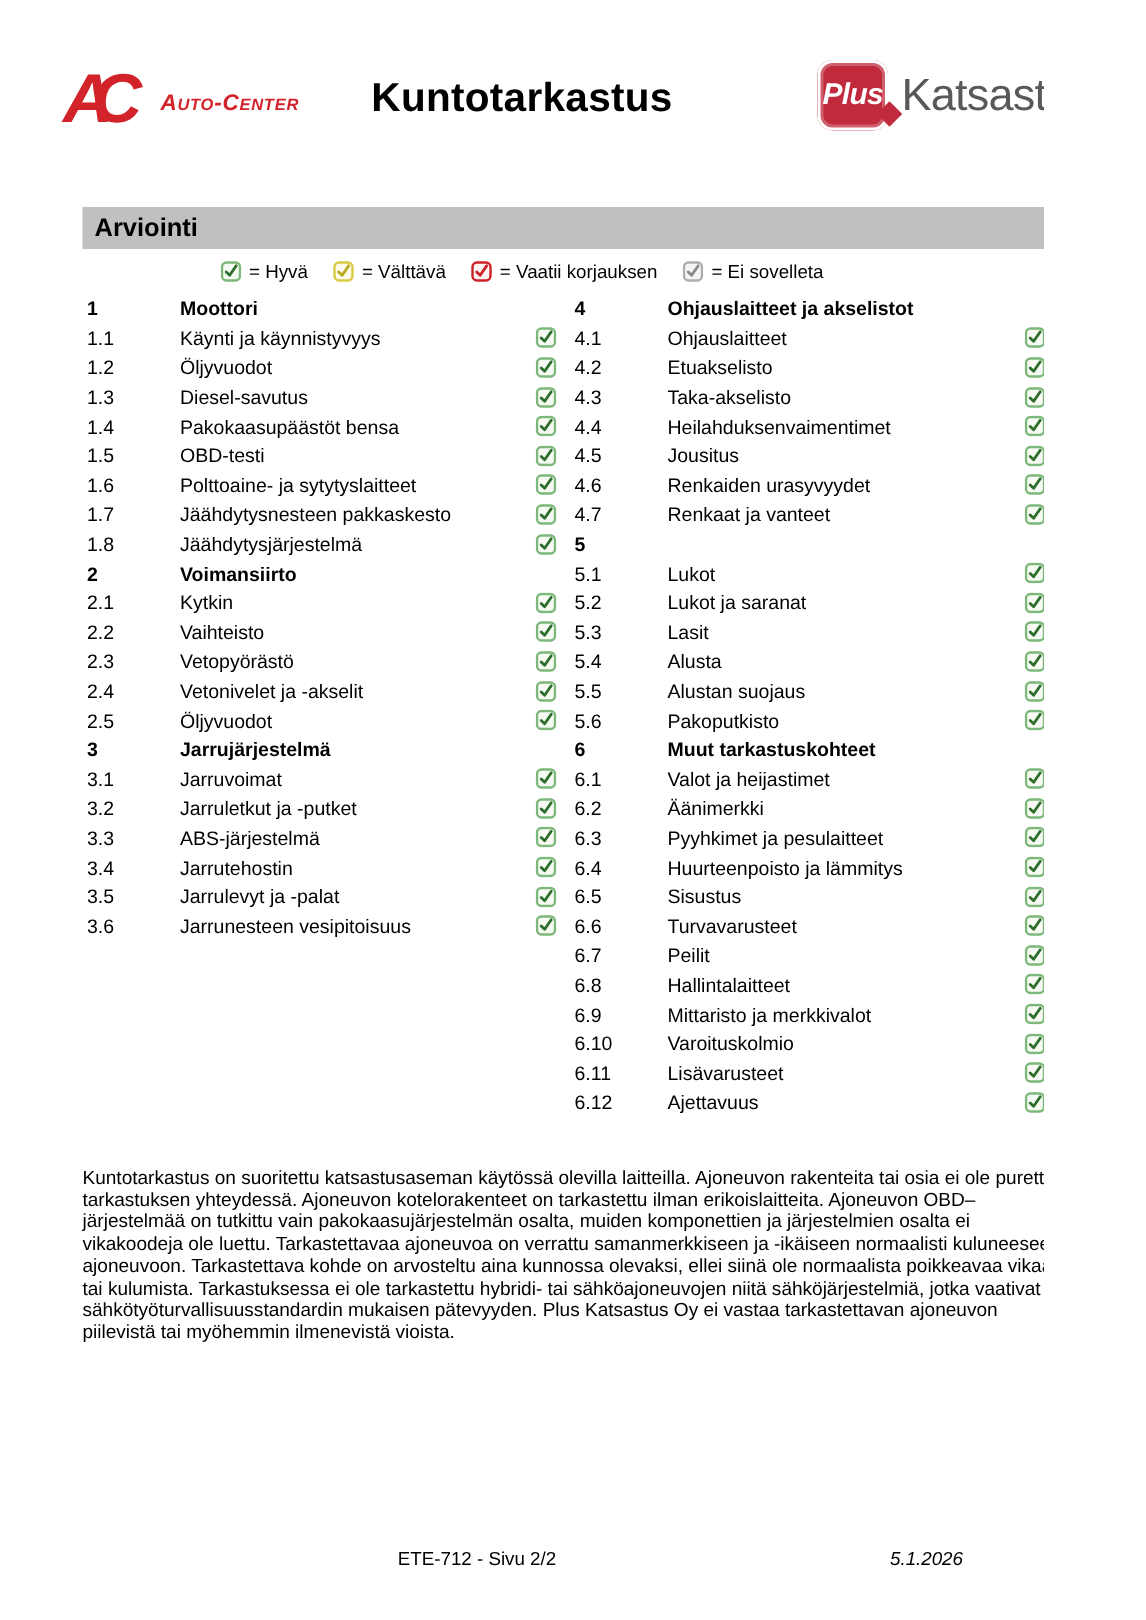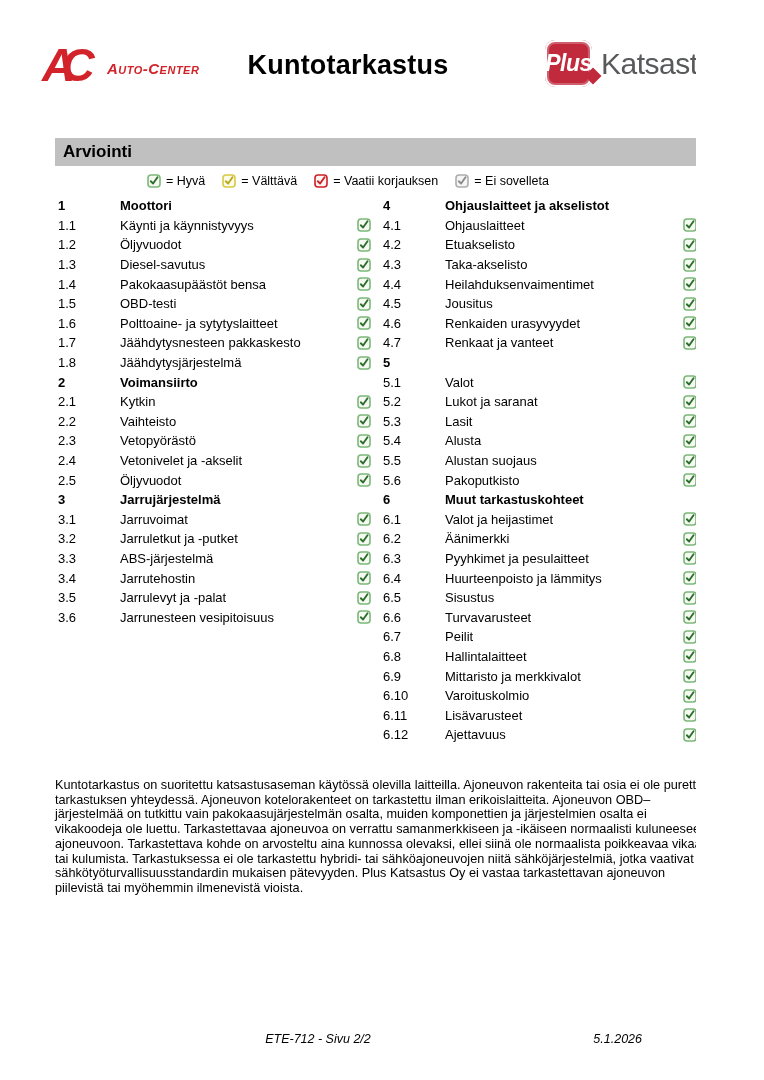--- a/index.html
+++ b/index.html
@@ -9,21 +9,21 @@
 
   
   .ac-logo { position: absolute; left: 42px; top: 42px; display: flex; align-items: center; }
   .ac-monogram { font-size: 46px; font-weight: bold; font-style: italic; letter-spacing: -0.30em; padding-right: 0.35em; line-height: 1; }
   .ac-name { font-size: 15px; font-weight: bold; font-style: italic; font-variant: small-caps; letter-spacing: 0.5px; margin-left: 10px; margin-top: 6px; }
 
   .page-title { position: absolute; left: 0; right: 0; top: 50px; text-align: center; font-size: 27px; font-weight: bold; letter-spacing: 0.2px; }
 
   .plus-logo { position: absolute; left: 545px; top: 40px; display: flex; align-items: center; }
   .plus-badge { position: relative; width: 47px; height: 47px; border-radius: 10px; display: flex; align-items: center; justify-content: center; box-shadow: inset 0 0 0 2px #ffffff, inset 0 0 0 4px rgba(255,255,255,0.25); }
-  .plus-badge-text { color: #fff; font-size: 23px; font-weight: bold; font-style: italic; letter-spacing: -0.5px; }
+  .plus-badge-text { color: #fff; font-size: 20px; font-weight: bold; font-style: italic; letter-spacing: -0.5px; }
   .plus-tail { position: absolute; right: -7px; bottom: 5px; width: 12px; height: 12px; transform: rotate(45deg); }
   .plus-name { font-size: 30px; font-weight: normal; margin-left: 9px; letter-spacing: -0.5px; }
 
   
   .section-bar { position: absolute; left: 55px; top: 138px; width: 655px; height: 28px; background: #c0c0c0; line-height: 28px; padding-left: 8px; font-size: 17px; font-weight: bold; }
 
   
   .legend { position: absolute; left: 0; right: 0; top: 170px; height: 22px; display: flex; justify-content: center; align-items: center; gap: 17px; }
   .legend-item { display: flex; align-items: center; gap: 5px; }
   .lg-label { font-size: 12.5px; }
@@ -39,21 +39,21 @@
   .row { display: flex; align-items: center; height: 19.6px; font-size: 13px; }
   .row .num { width: 37px; flex: 0 0 37px; }
   .row .label { flex: 1 1 auto; padding-left: 25px; }
   .row.hdr .label, .row.hdr .num { font-weight: bold; }
   .row .cb-wrap { flex: 0 0 14px; }
 
   
   .disclaimer { position: absolute; left: 55px; top: 778px; width: 660px; font-size: 12.7px; line-height: 14.7px; text-align: left; }
 
   
-  .footer-center { position: absolute; left: 0; right: 60px; top: 1032px; text-align: center; font-size: 12.5px; font-style: italic; }
+  .footer-center { position: absolute; left: 0; right: 60px; top: 1032px; text-align: center; font-size: 12.5px; }
   .footer-date { position: absolute; right: 54px; top: 1032px; font-size: 12.5px; font-style: italic; }
 </style>
 </head>
 <body>
 
 <div class="page">
 
   <div class="ac-logo">
     <span class="ac-monogram" id="ac-monogram" style="color: rgb(210, 35, 42);">AC</span>
     <span class="ac-name" id="ac-name" style="color: rgb(210, 35, 42);">Auto-Center</span>
@@ -392,21 +392,21 @@
         <path d="M3.8 7.3 L6.1 9.5 L10.5 3.2" fill="none" stroke-width="1.9" stroke-linecap="round" stroke-linejoin="round" stroke="#2d6e2d"></path>
       </svg>
     </span>
   </div>
       <div class="row hdr">
     <span class="num">5</span>
 
   </div>
       <div class="row">
     <span class="num">5.1</span>
-    <span class="label">Valot</span>
+    <span class="label">Lukot</span>
     <span class="cb-wrap">
       <svg width="14" height="14" viewBox="0 0 14 14">
         <rect x="1" y="1" width="12" height="12" rx="3" stroke-width="1.6" fill="#f6faf3" stroke="#7cb87a"></rect>
         <path d="M3.8 7.3 L6.1 9.5 L10.5 3.2" fill="none" stroke-width="1.9" stroke-linecap="round" stroke-linejoin="round" stroke="#2d6e2d"></path>
       </svg>
     </span>
   </div>
       <div class="row">
     <span class="num">5.2</span>
     <span class="label">Lukot ja saranat</span>

